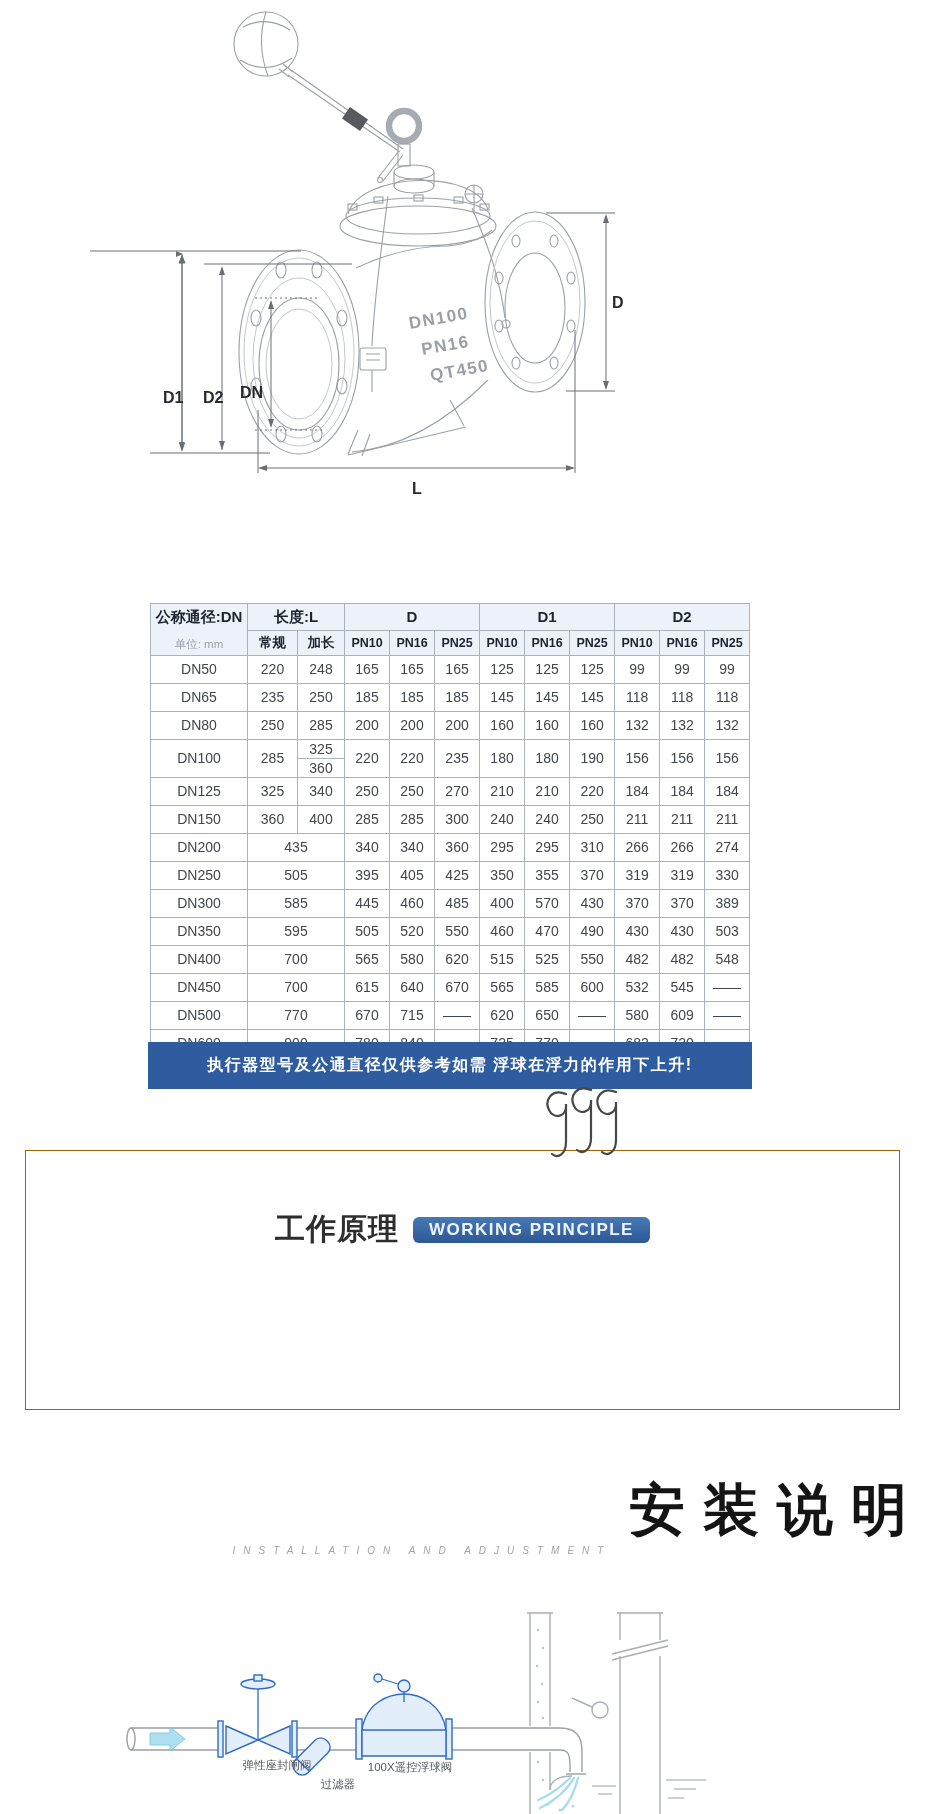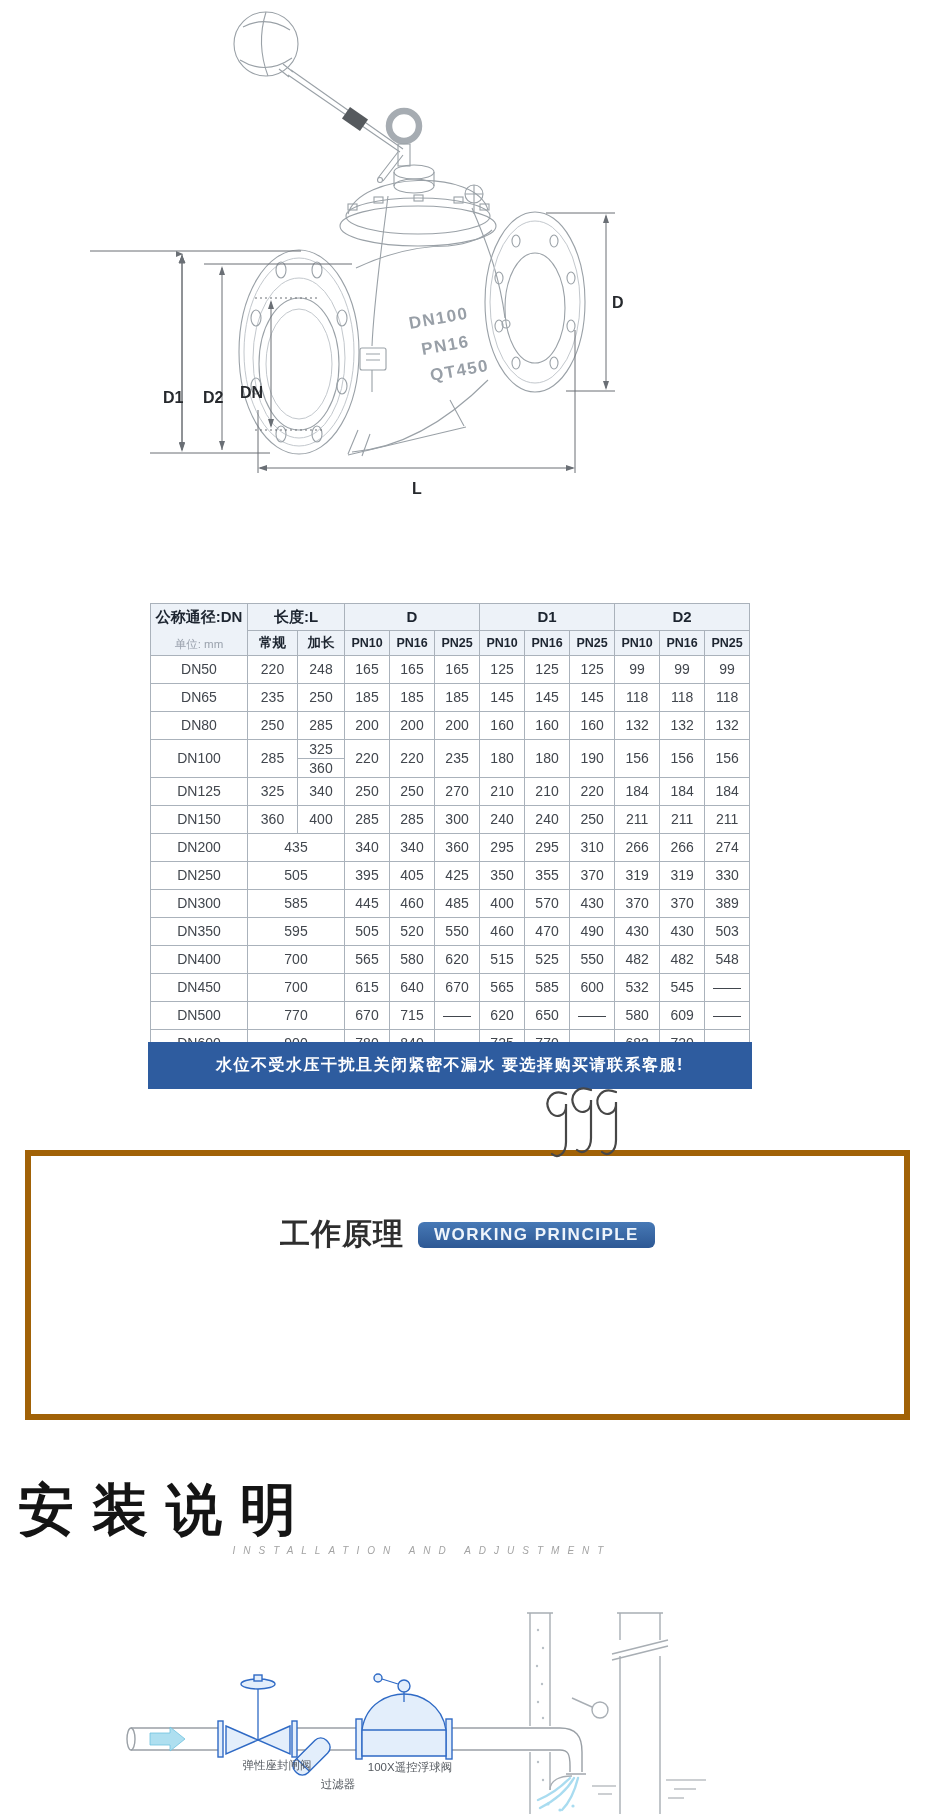--- a/index.html
+++ b/index.html
@@ -29,31 +29,31 @@
   table.spec tbody tr.half { height:18px; }
   table.spec tbody tr.half td { height:18px; }
   td.dn-cell { font-size:14.5px; color:#2e343b;margin-left:22px; }
   
   .note-banner { position:absolute; left:148px; top:1042px; width:604px; height:47px;
     background:#2e5c9f; color:#ffffff; font-size:16px; font-weight:bold;
     letter-spacing:1.5px; display:flex; align-items:center; justify-content:center; }
   
   .hooks { position:absolute; left:544px; top:1086px; z-index:2; }
   .principle-box { position:absolute; left:25px; top:1150px; width:873px; height:258px;
-    border:6px solid #a16207; background:#fff; z-index:1; }
+    border:1px solid #a16207; background:#fff; z-index:1; }
   .wp-title-row { margin-top:58px; display:flex; align-items:center; justify-content:center; }
   .wp-title { font-size:30px; font-weight:900; color:#2e2e2e; letter-spacing:1px; }
   .wp-badge { margin-left:14px; height:26px; padding:0 16px; border-radius:6px;
     background:linear-gradient(180deg,#4779b6,#2d5894); color:#eef4fb;
     font-size:17px; font-weight:bold; letter-spacing:1.5px;
     display:flex; align-items:center; }
   .wp-body { margin:28px 23px 0 23px; font-size:17px; color:#4f4f4f;
     line-height:31px; text-indent:2em; text-align:justify; }
   
-  .install-title { position:absolute; left:0; top:1473px; width:925px; text-align:left;
+  .install-title { position:absolute; left:0; top:1473px; width:925px; text-align:right;
     font-size:56px; font-weight:900; color:#141414; letter-spacing:18px; text-indent:18px; }
   .install-sub { position:absolute; left:0; top:1545px; width:836px; text-align:center;
     font-size:10px; font-style:italic; color:#a3a3a3; letter-spacing:8px; text-indent:8px; }
   #install-diagram { position:absolute; left:0; top:1590px; }
   .pipe { stroke:#9aa0a6; fill:none; stroke-width:1.4; }
   .tank { stroke:#a8aeb4; fill:none; stroke-width:1.4; }
   .bluepart { stroke:#2f6ac5; fill:#e3eefb; stroke-width:1.4; }
   .blueline { stroke:#2f6ac5; fill:none; stroke-width:1.3; }
   .water { stroke:#a9dcf0; fill:none; stroke-width:2.4; stroke-linecap:round; }
   .diagram-label { font:11.5px "Liberation Sans", sans-serif; fill:#54595f; }
@@ -418,21 +418,21 @@
         <td rowspan="1">725</td>
         <td rowspan="1">770</td>
         <td rowspan="1">——</td>
         <td rowspan="1">682</td>
         <td rowspan="1">720</td>
         <td rowspan="1">——</td>
       </tr>
     </tbody>
 </table>
 
-<div class="note-banner">水位不受水压干扰且关闭紧密不漏水 要选择购买请联系客服!</div>
+<div class="note-banner">执行器型号及公通直径仅供参考如需 浮球在浮力的作用下上升!</div>
 
 <svg class="hooks" width="80" height="78" viewBox="0 0 80 78">
   <g fill="none" stroke="#474747" stroke-width="2.2" stroke-linecap="round">
     <path transform="translate(0 4)" d="M22,4 C8,-2 0,10 5,20 C10,30 23,27 22,14 L22,52 C22,64 14,69 8,64"></path>
     <path transform="translate(25 0)" d="M22,4 C8,-2 0,10 5,20 C10,30 23,27 22,14 L22,52 C22,64 14,69 8,64"></path>
     <path transform="translate(50 2)" d="M22,4 C8,-2 0,10 5,20 C10,30 23,27 22,14 L22,52 C22,64 14,69 8,64"></path>
   </g>
 </svg>
 
 <div class="principle-box">

